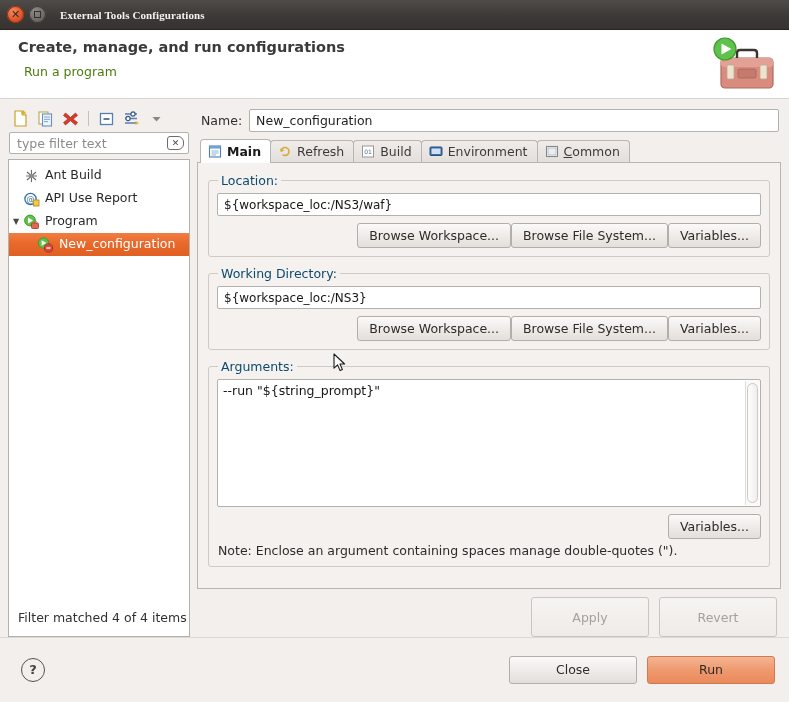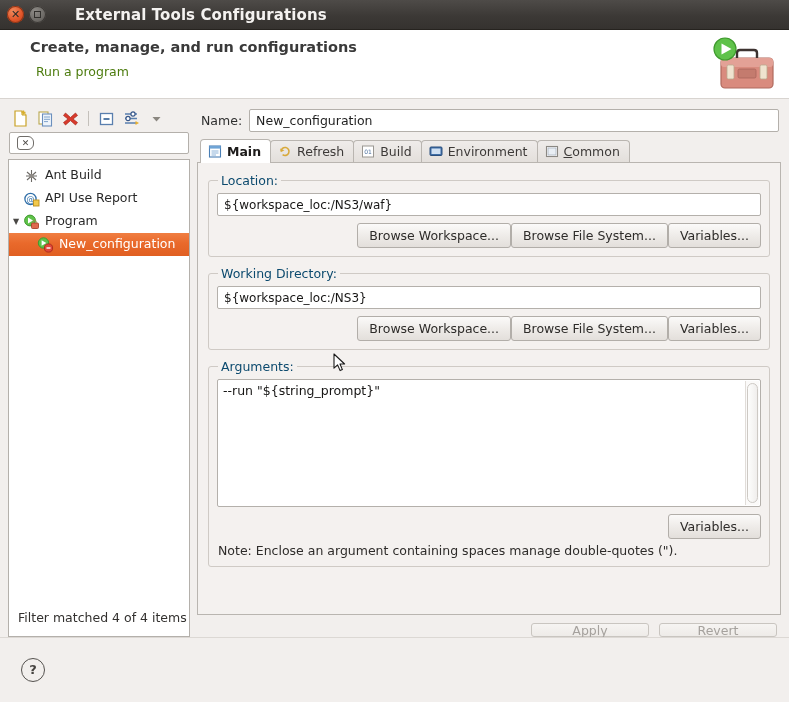--- a/index.html
+++ b/index.html
@@ -63,32 +63,33 @@
   }
   .winbtn.max .glyph-box {
     width: 7px;
     height: 7px;
     border: 1.5px solid #312f2c;
     box-sizing: border-box;
   }
   .title-text {
     color: #f4f2f0;
     font-weight: bold;
-    font-size: 15px;
-    margin-left: 24px;
+    font-size: 11px;
+    margin-left: 9px;
     letter-spacing: 0.1px;
+    font-family: Liberation Serif, serif;
   }
 
   
   .banner {
     position: relative;
     height: 69px;
     background: #ffffff;
     border-bottom: 1px solid #d8d4d0;
-    padding: 9px 14px 0 30px;
+    padding: 9px 14px 0 18px;
     box-sizing: border-box;
   }
   .banner-title {
     font-weight: bold;
     font-size: 14.5px;
     color: #3a3a3a;
   }
   .banner-sub {
     margin-top: 9px;
     margin-left: 6px;
@@ -394,21 +395,21 @@
     color: #2e2c2a;
     margin-top: 4px;
     padding-left: 1px;
   }
   .apply-row {
     display: flex;
     justify-content: flex-end;
     gap: 10px;
     padding: 8px 4px 0 0;
   }
-  .apply-row .btn { min-width: 118px; height: 14px; }
+  .apply-row .btn { min-width: 118px; height: 40px; }
 
   
   .footer {
     position: relative;
     height: 64px;
     background: #f2efed;
     border-top: 1px solid #dcd8d4;
     display: flex;
     align-items: center;
     padding: 0 14px;
@@ -519,20 +520,21 @@
           </svg>
         </div>
         <div class="tb-icon">
           <svg viewBox="0 0 19 19" width="19" height="19">
             <path d="M5.5 8 L13.5 8 L9.5 12.5 Z" fill="#8b8780"></path>
           </svg>
         </div>
       </div>
 
       <div class="filter-box">
+        <div class="filter-placeholder">type filter text</div>
         <div class="clear-icon">✕</div>
       </div>
 
       <div class="tree">
 
         <div class="tree-row">
           <div class="twisty"></div>
           <div class="tree-icon">
             <svg viewBox="0 0 17 16" width="17" height="16">
               <g stroke="#6d6a66" stroke-width="1.1" fill="none">
@@ -690,15 +692,19 @@
 
     <div class="cursor">
       <svg viewBox="0 0 14 20" width="14" height="20">
         <path d="M1 1 L1 15.2 L4.6 11.9 L7.1 17.6 L9.4 16.6 L7 11 L11.6 11 Z" fill="#ffffff" stroke="#1a1a1a" stroke-width="1.1" stroke-linejoin="round"></path>
       </svg>
     </div>
   </div>
 
   <div class="footer">
     <div class="help-icon">?</div>
+    <div class="footer-btns">
+      <div class="btn">Close</div>
+      <div class="btn primary">Run</div>
+    </div>
   </div>
 
 </div>
 
 </body></html>

